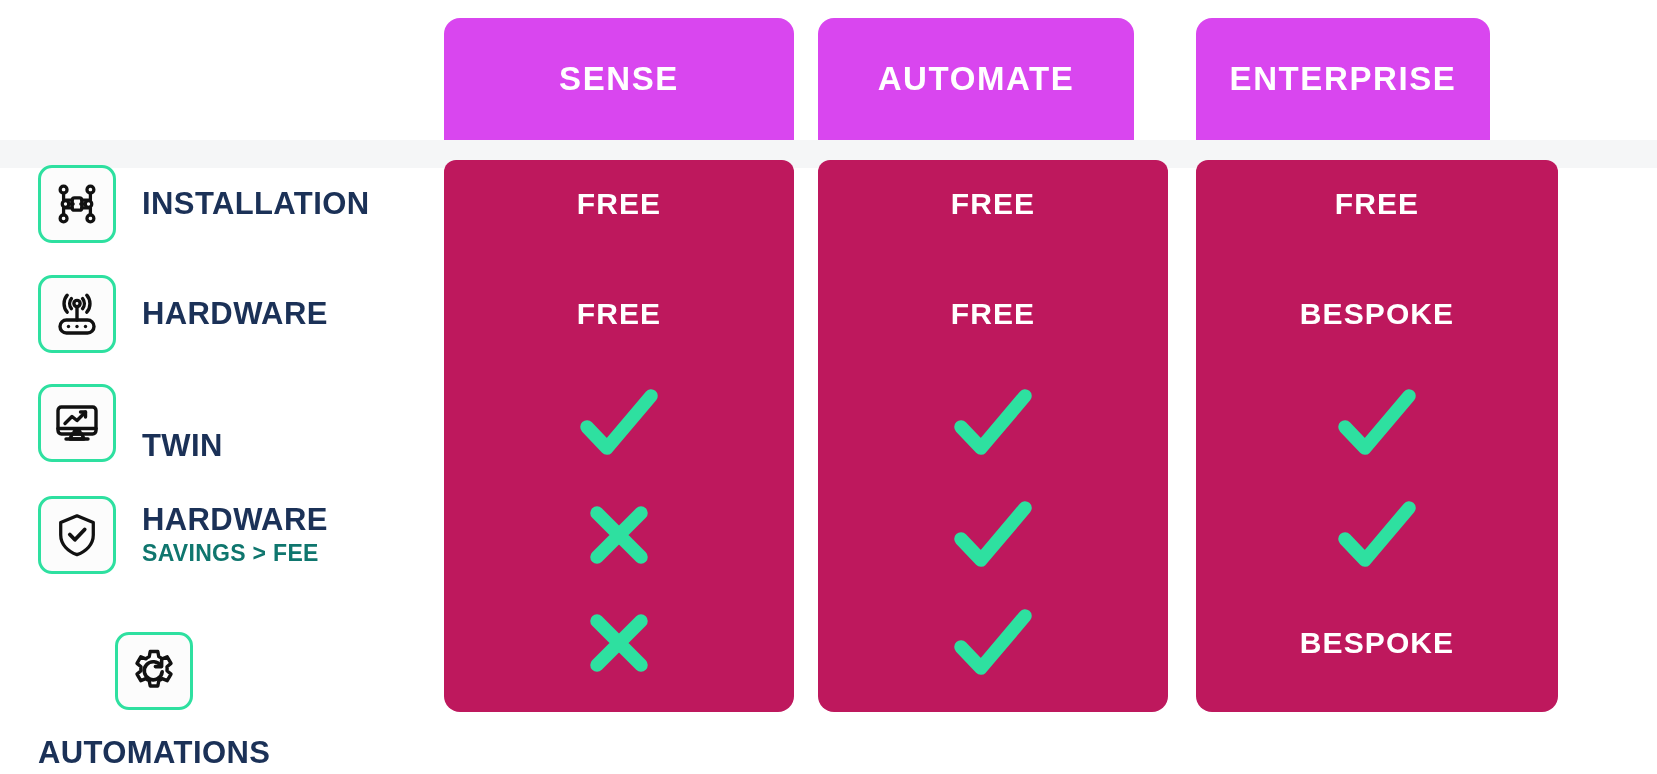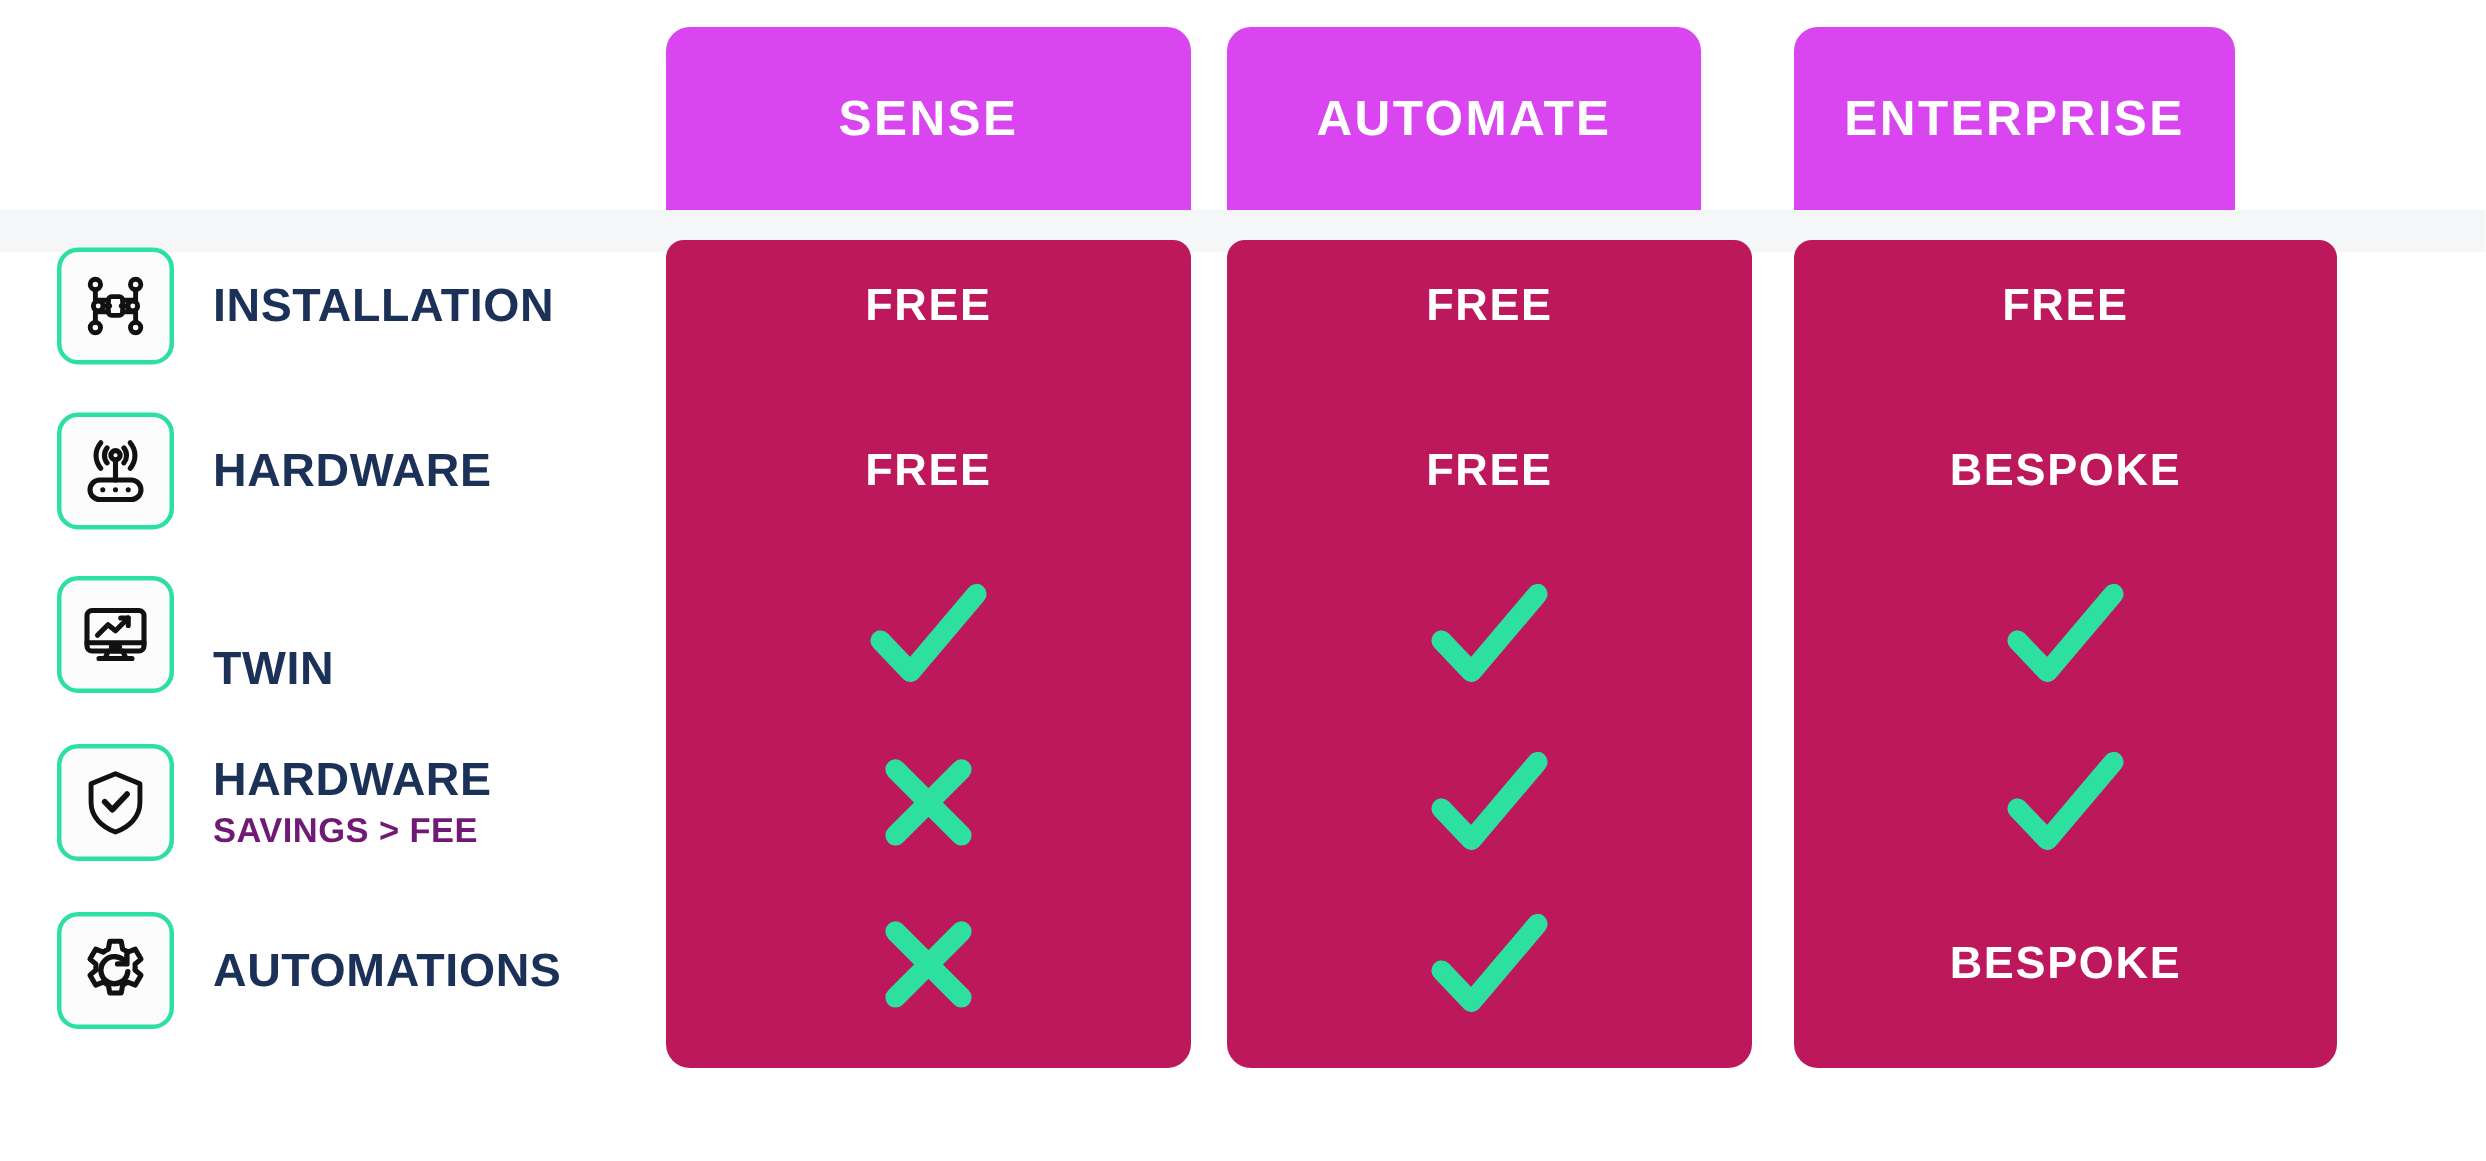--- a/index.html
+++ b/index.html
@@ -59,21 +59,21 @@
     font-size:31px;
     font-weight:bold;
     color:#1B3157;
     letter-spacing:0.4px;
     line-height:1.08;
     white-space:nowrap;
   }
   .label-sub {
     font-size:23px;
     font-weight:bold;
-    color:#701a75;
+    color:#0f766e;
     letter-spacing:0.3px;
     line-height:1.18;
     margin-top:3px;
     white-space:nowrap;
   }
 
   .col-head {
     position:absolute;
     top:18px;
     height:122px;
@@ -197,21 +197,21 @@
               <path d="M24 4 L41 11 V24 C41 34 33.4 41.2 24 44.5 C14.6 41.2 7 34 7 24 V11 Z"></path>
               <path d="M16.5 23.5 L21.8 29 L32 18.2" stroke-width="4"></path>
             </g>
           </svg>
         </div>
         <div class="label-text">
           <div class="label-title">HARDWARE</div>
           <div class="label-sub">SAVINGS &gt; FEE</div>
         </div>
       </div>
-      <div class="label-row" style="top: 608px;">
+      <div class="label-row" style="top: 632px; flex-direction: column;">
         <div class="icon-box">
           <svg width="48" height="48" viewBox="0 0 48 48">
             <g fill="none" stroke="#111111" stroke-width="3.4" stroke-linecap="round" stroke-linejoin="round">
               <path d="M20.2 4.5 h7.6 l1 5.3 a15 15 0 0 1 3.4 2 l5-2 3.8 6.6 -4 3.4 a15 15 0 0 1 0 3.9 l4 3.4 -3.8 6.6 -5 -2 a15 15 0 0 1 -3.4 2 l-1 5.3 h-7.6 l-1 -5.3 a15 15 0 0 1 -3.4 -2 l-5 2 -3.8 -6.6 4 -3.4 a15 15 0 0 1 0 -3.9 l-4 -3.4 3.8 -6.6 5 2 a15 15 0 0 1 3.4 -2 Z"></path>
               <path d="M31 19.2 A9 9 0 1 0 32.2 24.8" stroke-width="3.6"></path>
               <path d="M31.6 13.4 V19.6 H25.4" stroke-width="3.6"></path>
             </g>
           </svg>
         </div>
         <div class="label-text">

